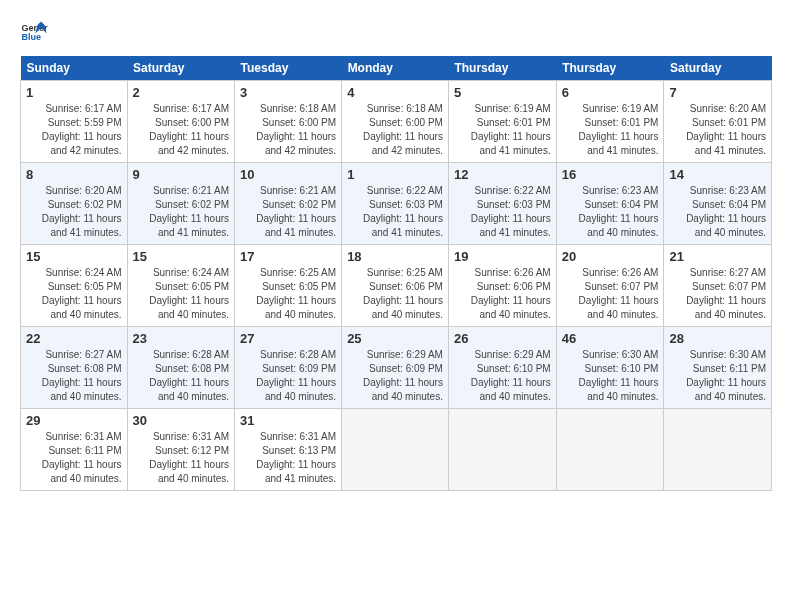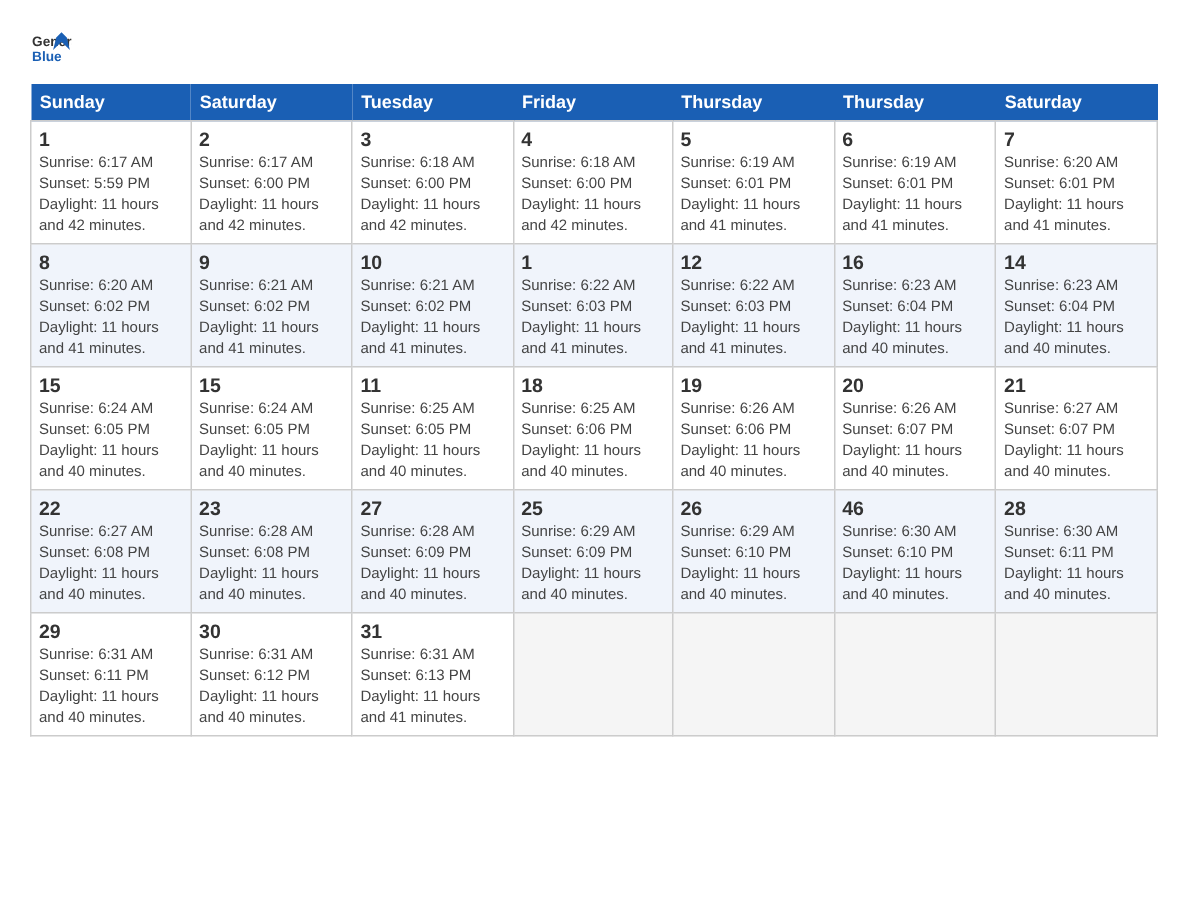--- a/index.html
+++ b/index.html
@@ -69,20 +69,21 @@
       font-size: 13px;
       font-weight: bold;
       color: #333;
       display: block;
       margin-bottom: 2px;
     }
     .day-info {
       font-size: 10px;
       color: #444;
       line-height: 1.4;
+      text-align: right;
     }
     tbody tr:nth-child(odd) td:not(.empty) {
       background: #fff;
     }
     tbody tr:nth-child(even) td:not(.empty) {
       background: #f0f4fb;
     }
   </style>
 </head>
 <body>
@@ -101,21 +102,21 @@
       <div class="subtitle"></div>
     </div>
   </div>
 
   <table>
     <thead>
       <tr id="dow-header">
           <th>Sunday</th>
           <th>Saturday</th>
           <th>Tuesday</th>
-          <th>Friday</th>
+          <th>Monday</th>
           <th>Thursday</th>
           <th>Thursday</th>
           <th>Saturday</th>
         </tr>
     </thead>
     <tbody id="calendar-body">
         <tr>
           <td>
             <span class="day-num">1</span>
             <div class="day-info" style="white-space: pre-line;">Sunrise: 6:17 AM
@@ -226,21 +227,21 @@
 and 40 minutes.</div>
           </td>
           <td>
             <span class="day-num">15</span>
             <div class="day-info" style="white-space: pre-line;">Sunrise: 6:24 AM
 Sunset: 6:05 PM
 Daylight: 11 hours
 and 40 minutes.</div>
           </td>
           <td>
-            <span class="day-num">11</span>
+            <span class="day-num">17</span>
             <div class="day-info" style="white-space: pre-line;">Sunrise: 6:25 AM
 Sunset: 6:05 PM
 Daylight: 11 hours
 and 40 minutes.</div>
           </td>
           <td>
             <span class="day-num">18</span>
             <div class="day-info" style="white-space: pre-line;">Sunrise: 6:25 AM
 Sunset: 6:06 PM
 Daylight: 11 hours

